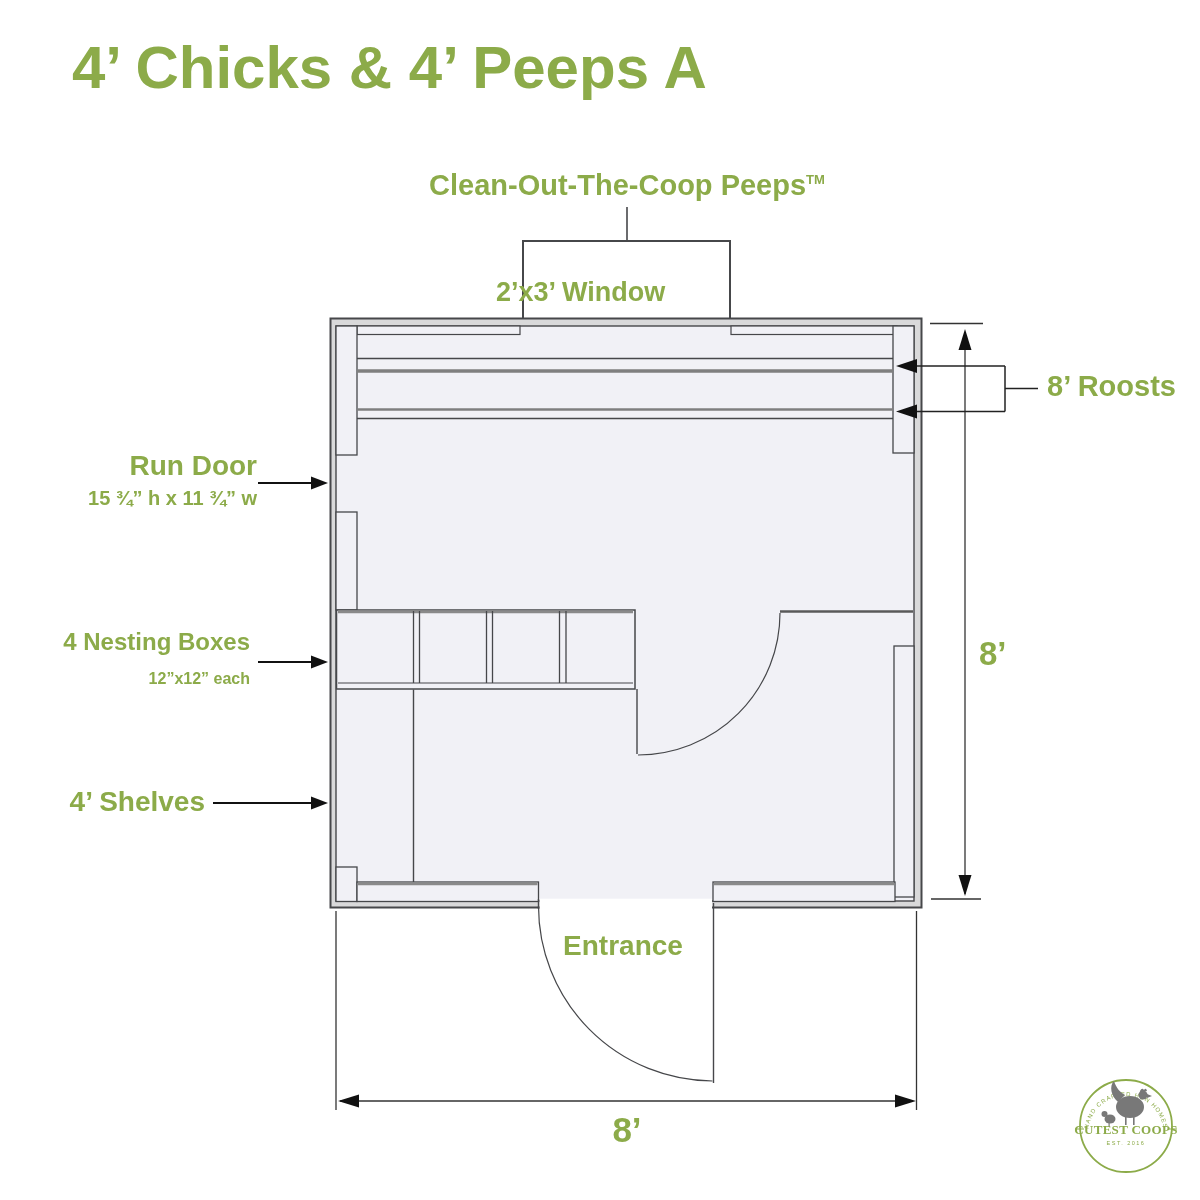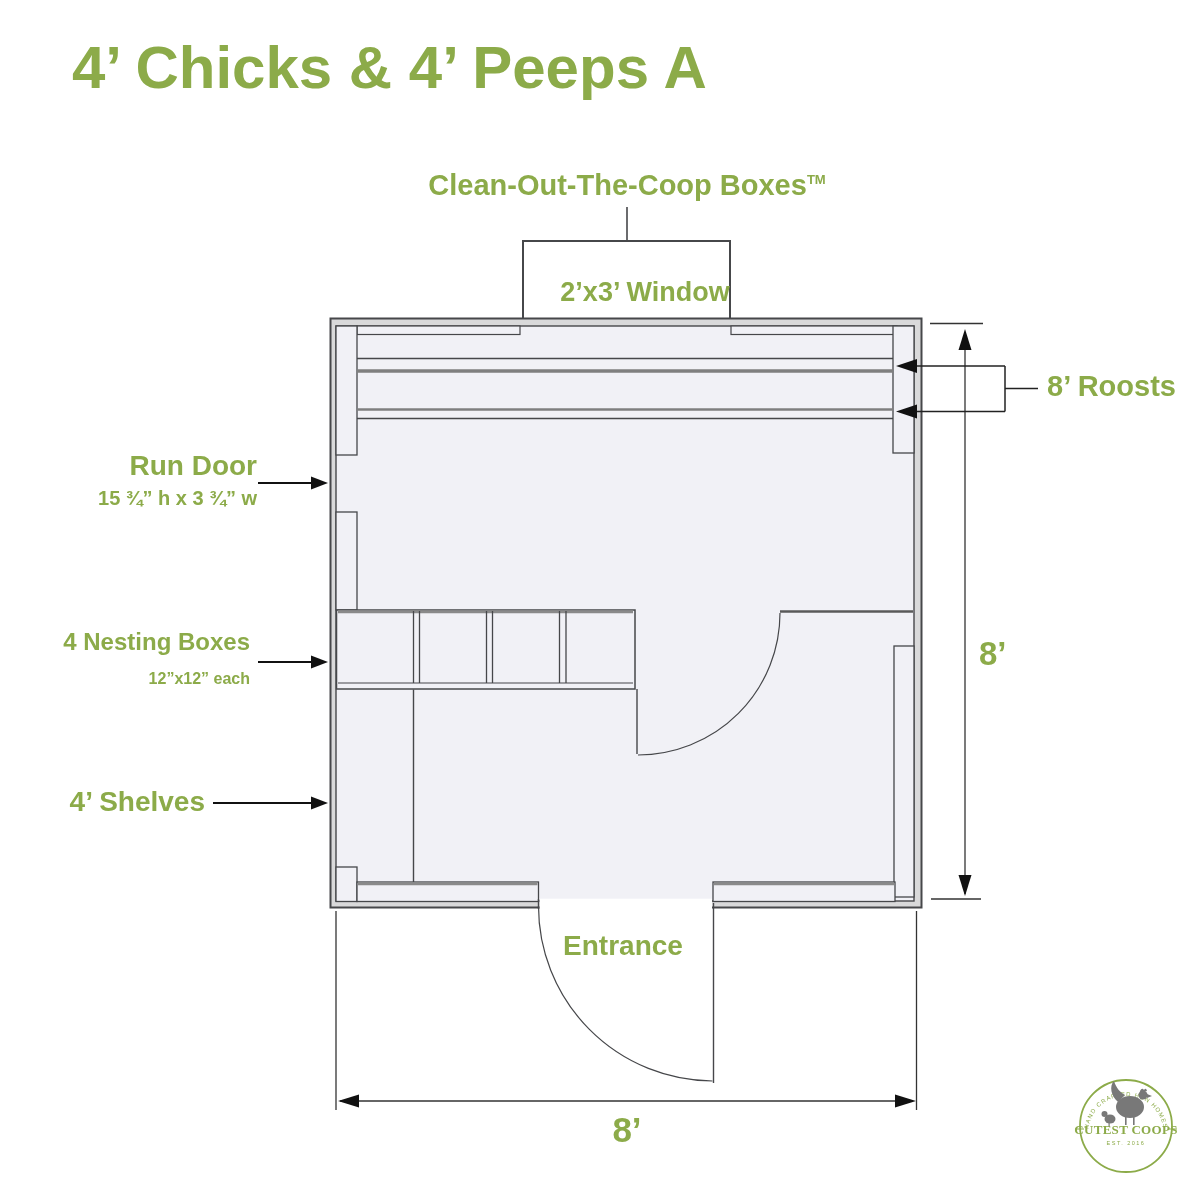--- a/index.html
+++ b/index.html
@@ -9,21 +9,21 @@
     border-radius:19px;
   }
   .lbl{position:absolute;color:#8cab49;font-weight:bold;line-height:1.05;white-space:nowrap;}
   #title{left:72px;top:36px;font-size:60px;letter-spacing:0px;}
   #cleanout-label{left:300px;top:170px;width:654px;text-align:center;font-size:29px;}
   #cleanout-label sup{font-size:0.45em;vertical-align:super;margin-top:42px;}
   #window-box{
     position:absolute;left:522px;top:240px;width:209px;height:86px;background:#ffffff;
     border:2px solid #46474a;box-sizing:border-box;
   }
-  #window-label{left:520px;top:278px;width:250px;text-align:center;font-size:27px;}
+  #window-label{left:496px;top:278px;width:250px;font-size:27px;}
   #roosts-label{left:1047px;top:371px;font-size:29px;}
   #rundoor-label{right:943px;top:451px;text-align:center;font-size:28px;}
   #rundoor-spec{right:943px;top:488px;text-align:right;font-size:20px;}
   #nesting-label{right:950px;top:629px;text-align:right;font-size:24px;}
   #nesting-spec{right:950px;top:671px;text-align:right;font-size:16px;}
   #shelves-label{right:995px;top:787px;text-align:right;font-size:28px;}
   #entrance-label{left:523px;top:931px;width:200px;text-align:center;font-size:28px;}
   #dim-height-label{left:979px;top:637px;font-size:33px;}
   #dim-width-label{left:577px;top:1112px;width:100px;text-align:center;font-size:35px;}
   svg{position:absolute;left:0;top:0;}
@@ -31,21 +31,21 @@
   .serif{font-family:"Liberation Serif","DejaVu Serif",serif;}
 </style>
 </head>
 <body>
 
 <div id="canvas">
 
   <div class="lbl" id="title">4’ Chicks &amp; 4’ Peeps A</div>
 
   <div class="lbl" id="cleanout-label">
-    <span>Clean-Out-The-Coop Boxes</span><sup>TM</sup>
+    <span>Clean-Out-The-Coop Peeps</span><sup>TM</sup>
   </div>
 
   <div id="window-box"></div>
   <div class="lbl" id="window-label">2’x3’ Window</div>
 
   <svg width="1200" height="1200" viewBox="0 0 1200 1200">
 
     <line x1="627" y1="207" x2="627" y2="241" stroke="#46474a" stroke-width="1.6"></line>
 
     <g>
@@ -139,21 +139,21 @@
       <polygon points="328,483 311,476.5 311,489.5" fill="#111111" stroke="none"></polygon>
       <line x1="258" y1="662" x2="312" y2="662"></line>
       <polygon points="328,662 311,655.5 311,668.5" fill="#111111" stroke="none"></polygon>
       <line x1="213" y1="803" x2="312" y2="803"></line>
       <polygon points="328,803 311,796.5 311,809.5" fill="#111111" stroke="none"></polygon>
     </g>
   </svg>
 
   <div class="lbl" id="roosts-label">8’ Roosts</div>
   <div class="lbl" id="rundoor-label">Run Door</div>
-  <div class="lbl" id="rundoor-spec">15 ¾” h x 3 ¾” w</div>
+  <div class="lbl" id="rundoor-spec">15 ¾” h x 11 ¾” w</div>
   <div class="lbl" id="nesting-label">4 Nesting Boxes</div>
   <div class="lbl" id="nesting-spec">12”x12” each</div>
   <div class="lbl" id="shelves-label">4’ Shelves</div>
   <div class="lbl" id="entrance-label">Entrance</div>
   <div class="lbl" id="dim-height-label">8’</div>
   <div class="lbl" id="dim-width-label">8’</div>
 
   <svg id="logo" width="120" height="120" viewBox="0 0 120 120">
     <circle cx="60" cy="60" r="46" fill="#ffffff" stroke="#8cab49" stroke-width="1.8"></circle>
     <defs>

